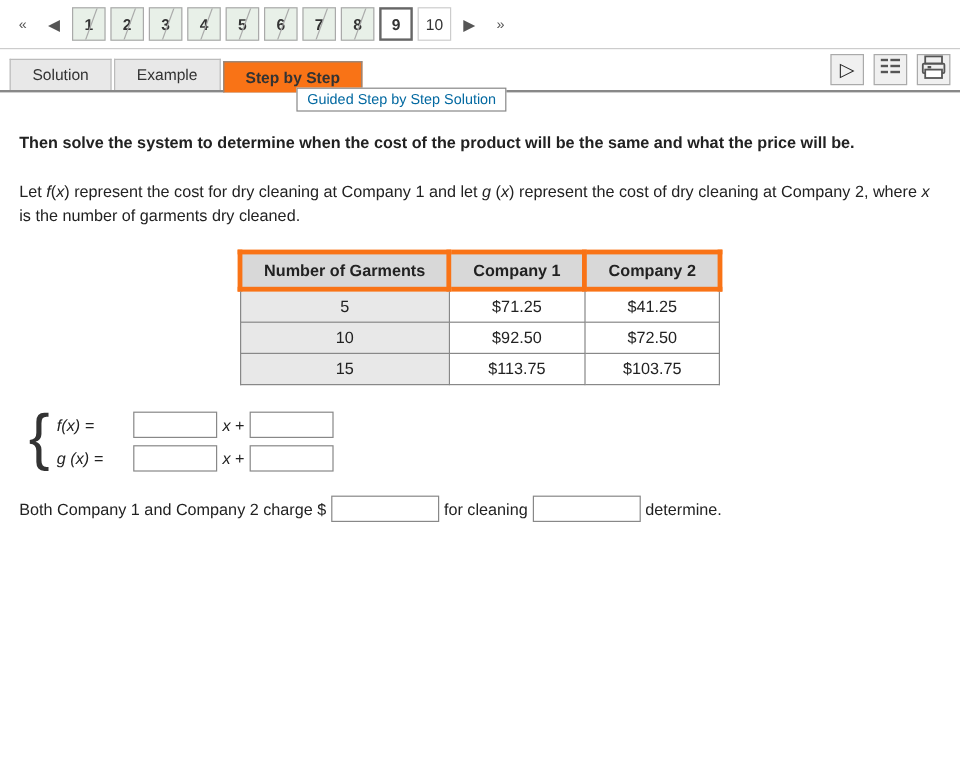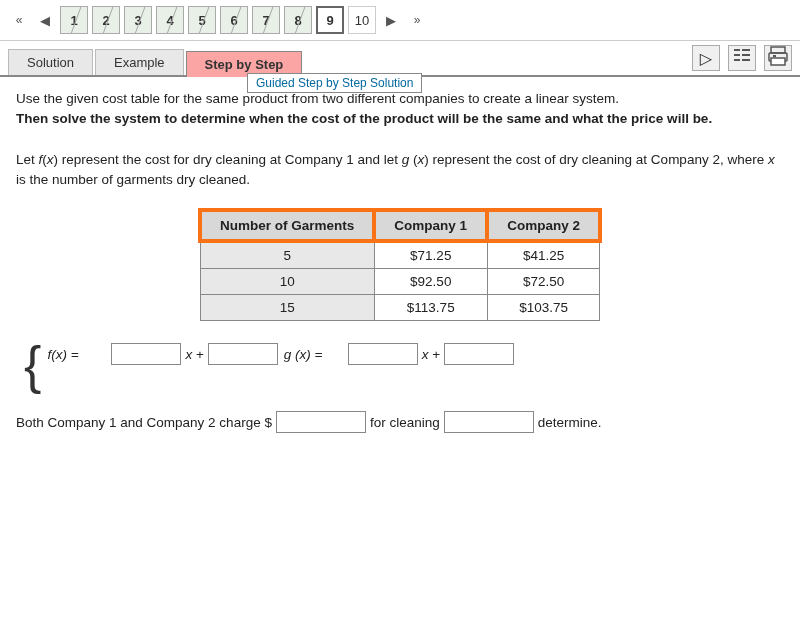--- a/index.html
+++ b/index.html
@@ -77,21 +77,21 @@
       padding: 5px 18px;
       border: 1px solid #bbb;
       border-bottom: none;
       background: #e8e8e8;
       cursor: pointer;
       font-size: 13px;
       color: #333;
       margin-right: 2px;
     }
     .tab.active {
-      background: #fca5a5;
+      background: #f97316;
       font-weight: bold;
       border-color: #888;
       position: relative;
       bottom: -2px;
       z-index: 2;
     }
     .guided-tooltip {
       position: absolute;
       top: 32px;
       left: 247px;
@@ -166,20 +166,21 @@
     }
     .brace {
       font-size: 52px;
       line-height: 1;
       color: #333;
       margin-right: 6px;
       font-weight: 100;
     }
     .eq-rows {
       display: flex;
+      flex-direction: column;
       gap: 6px;
       margin-top: 4px;
     }
     .eq-row {
       display: flex;
       align-items: center;
       gap: 4px;
       font-size: 14px;
     }
     .eq-label {
@@ -291,21 +292,21 @@
           <rect x="6" y="10" width="3" height="2" fill="#555"></rect>
         </svg>
       </span>
     </div>
   </div>
 </div>
 
 <div class="main-content">
 
   <div class="intro-text">
-    <span>Use the given cost table for the same product from two different companies to create a linear system.</span><br>
+    <br>
     <b><span>Then solve the system to determine when the cost of the product will be the same and what the price will be.</span></b>
     <br><br>
     <span>Let <i>f</i>(<i>x</i>) represent the cost for dry cleaning at Company 1 and let <i>g</i> (<i>x</i>) represent the cost of dry cleaning at Company 2, where <i>x</i> is the number of garments dry cleaned.</span>
   </div>
 
   <div class="table-wrap">
     <table>
       <thead>
         <tr>
           <th>Number of Garments</th>

